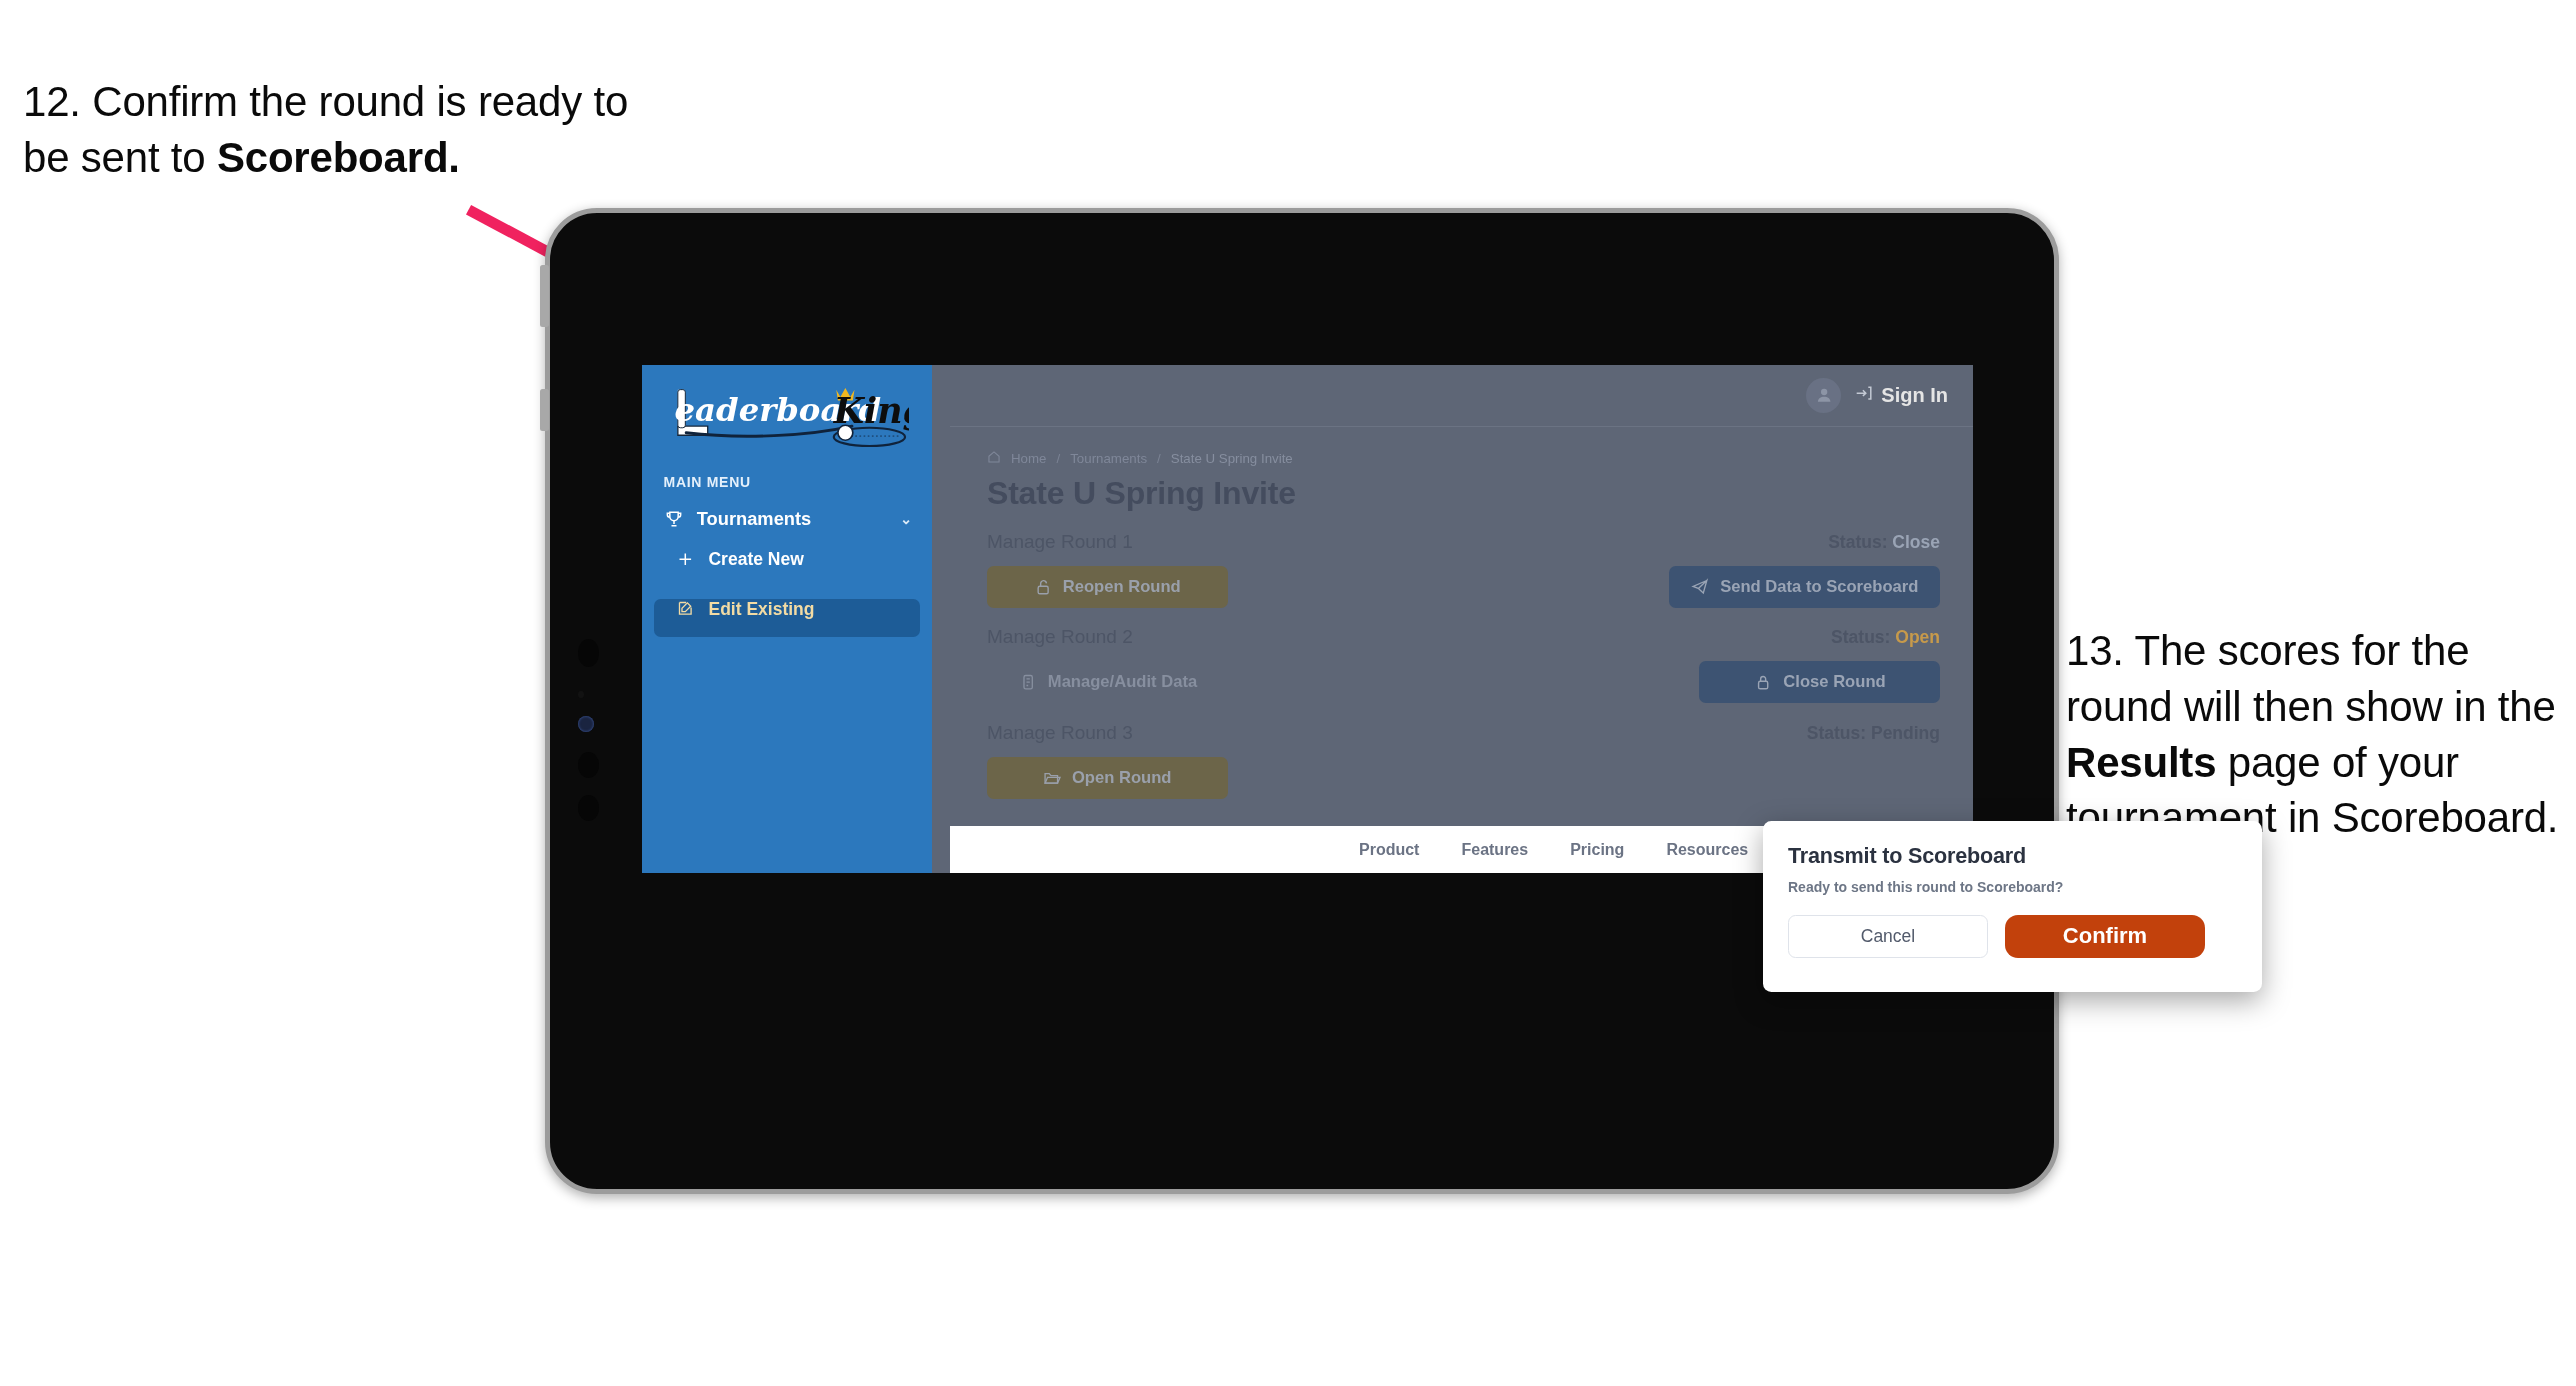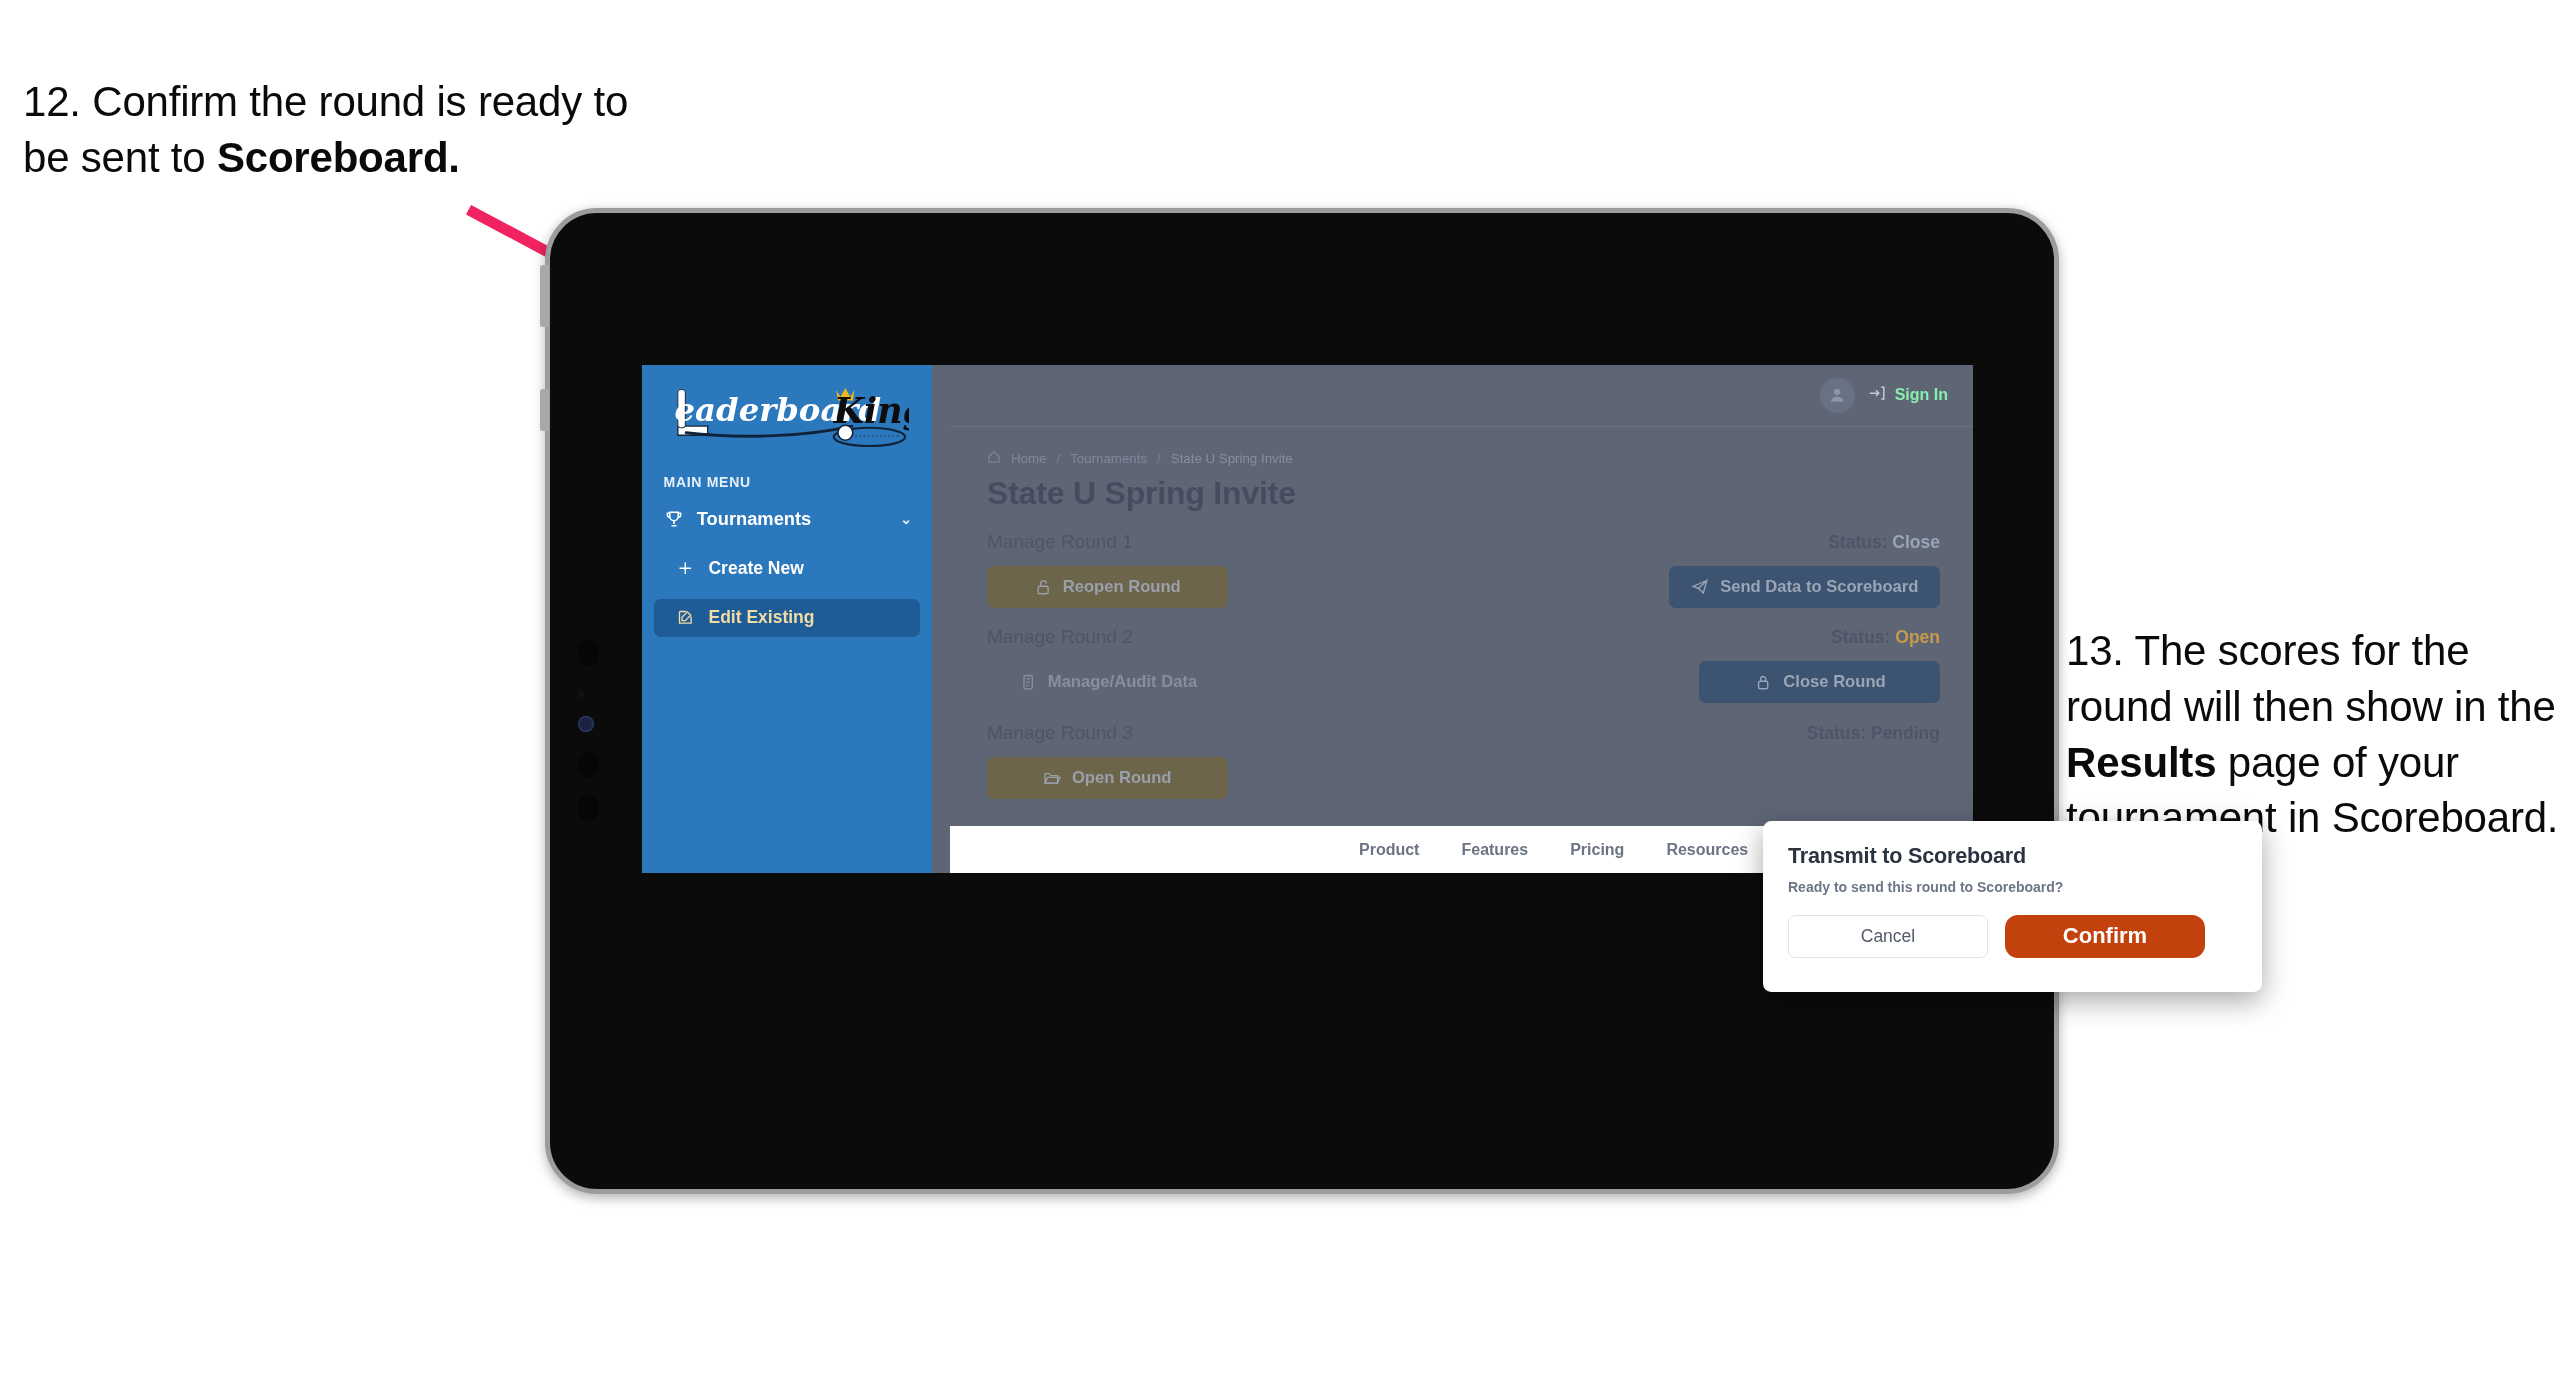--- a/index.html
+++ b/index.html
@@ -93,21 +93,21 @@
     margin-top: 10px;
     color: #ffffff;
     font-size: 18.3px;
     font-weight: 700;
     position: relative;
   }
   .nav-row .nav-icon { width: 21.6px; height: 21.6px; display:flex; align-items:center; justify-content:center; }
   .nav-row .chev { position: absolute; right: 20px; color:#dbeaf7; font-size: 14px; }
 
   .sub-row {
-    display: flex; align-items: center;
+    display: flex; 
     gap: 13.3px;
     margin: 11.6px 11.6px 0 11.6px;
     padding: 0 11.6px 0 21.6px;
     height: 38px;
     border-radius: 6.7px;
     color: #ffffff;
     font-size: 17.5px;
     font-weight: 700;
   }
   .sub-row .sub-icon { width: 20px; height: 20px; display:flex; align-items:center; justify-content:center; }
@@ -122,21 +122,21 @@
   #topbar {
     height: 62px; display: flex; align-items: center; justify-content: flex-end;
     padding-right: 25px; gap: 13.3px;
     border-bottom: 0.8px solid #6b7383;
   }
   #avatar {
     width: 35px; height: 35px; border-radius: 50%;
     background: #697184;
     display: flex; align-items: center; justify-content: center;
   }
-  #signin { display:flex; align-items:center; gap:8.3px; color:#86efac; font-size: 16px; font-weight: 700; }
+  #signin { display:flex; align-items:center; gap:8.3px; color:#e5e5e5; font-size: 20px; font-weight: 700; }
 
   #main-body { flex: 1 1 auto; padding: 23px 33px 0 37px; }
 
   #breadcrumb { display: flex; align-items: center; gap: 10px; font-size: 13.3px; color: #7f8799; }
   #breadcrumb .sep { color: #7b8394; }
   #breadcrumb .crumb.last { color: #868e9f; }
 
   #page-title {
     margin-top: 8.3px;
     font-size: 32px;

